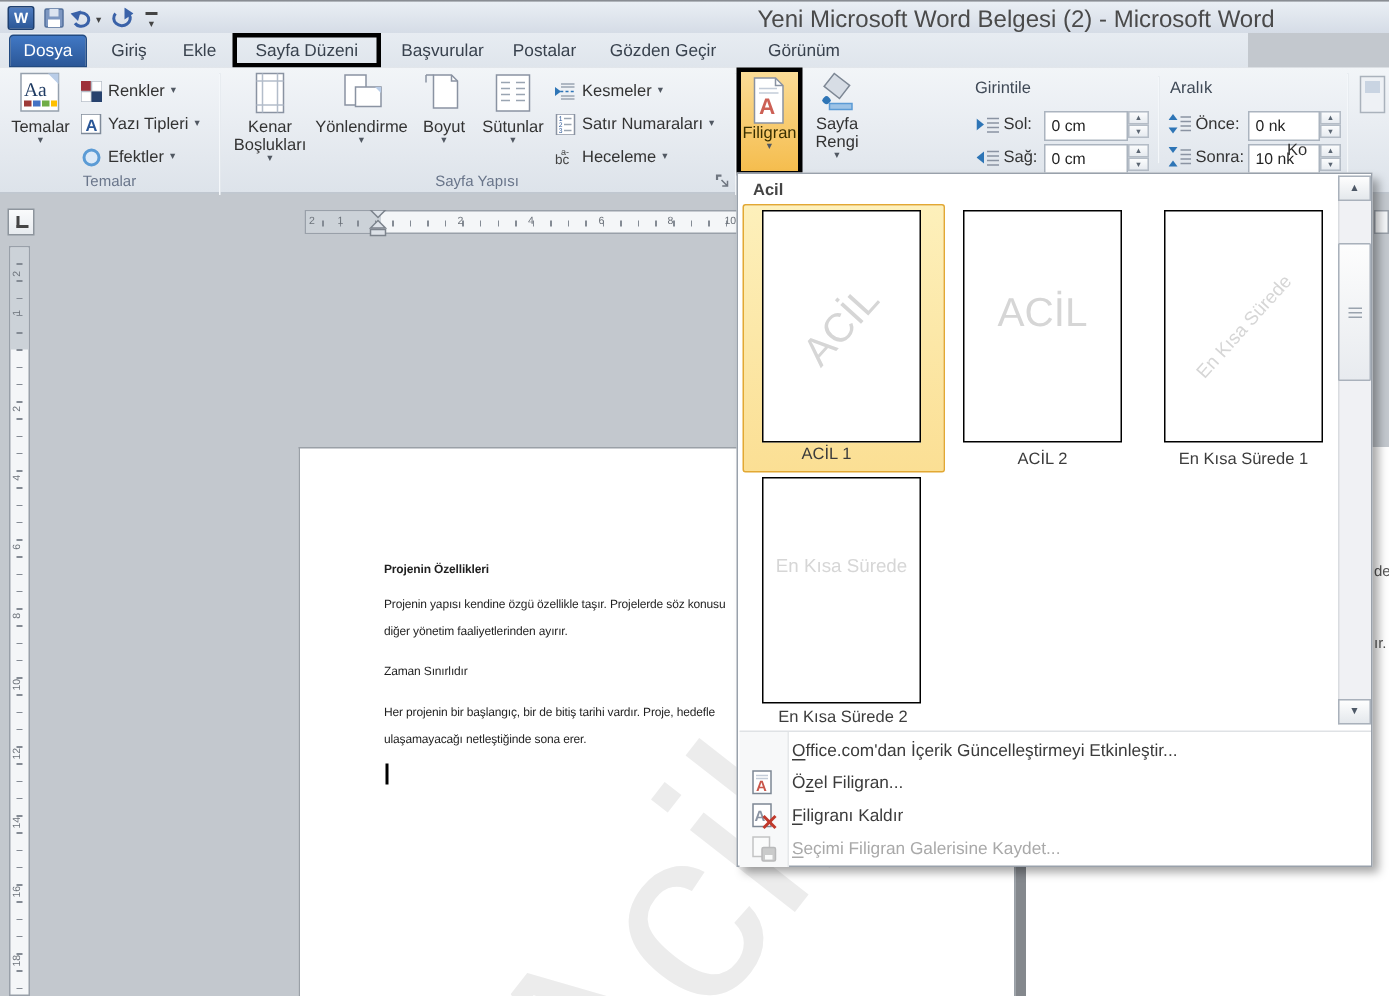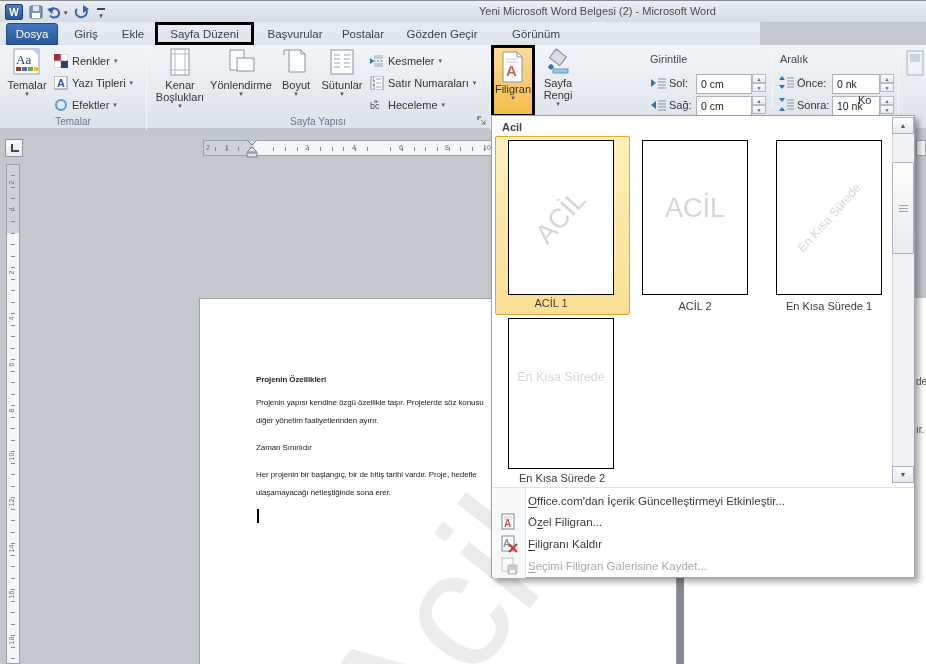--- a/index.html
+++ b/index.html
@@ -3,28 +3,28 @@
 <meta charset="utf-8">
 <style>
   * { margin:0; padding:0; box-sizing:border-box; }
   html,body { width:926px; height:664px; overflow:hidden; }
   body { font-family:"Liberation Sans", sans-serif; position:relative; background:#c3c8ce; }
   .abs { position:absolute; }
 
   
   #titlebar { left:0; top:0; width:926px; height:22px;
     background:linear-gradient(#eaeff5,#d5dce6); border-top:1px solid #898d93; }
-  #title-text { left:479px; top:4px; font-size:11px; color:#4a4a4a; white-space:nowrap; }
+  #title-text { left:505px; top:4px; font-size:16px; color:#4a4a4a; white-space:nowrap; }
   .wlogo { left:5px; top:3px; width:18px; height:16px; background:linear-gradient(#4f7cc0,#2b5797);
     border:1px solid #1e3f6f; border-radius:2px; color:#fff; font-size:10px; font-weight:bold;
     display:flex; align-items:center; justify-content:center; }
   .qat-caret { font-size:7px; color:#444; }
 
   
-  #tabrow { left:0; top:22px; width:760px; height:23px; background:linear-gradient(#e7ecf2,#dfe5ec); }
+  #tabrow { left:0; top:22px; width:832px; height:23px; background:linear-gradient(#e7ecf2,#dfe5ec); }
   .tab { position:absolute; top:1px; height:22px; display:flex; align-items:center; justify-content:center;
     font-size:11.5px; color:#39424e; }
   #tab-dosya { left:6px; width:52px; background:linear-gradient(#4178c4,#2b5797); color:#fff;
     border-radius:3px 3px 0 0; border:1px solid #224a80; }
   #tab-annot { left:155px; top:0px; width:99px; height:23px; border:3px solid #000; }
 
   
   #ribbon { left:0; top:45px; width:926px; height:84px;
     background:linear-gradient(#f2f5f8 0%, #e9edf2 45%, #dde3ea 100%); border-bottom:1px solid #c0c7d0; }
   .rib-sep { position:absolute; top:4px; width:1px; height:110px; background:#c7ced7; border-right:1px solid #f4f7fa; }

